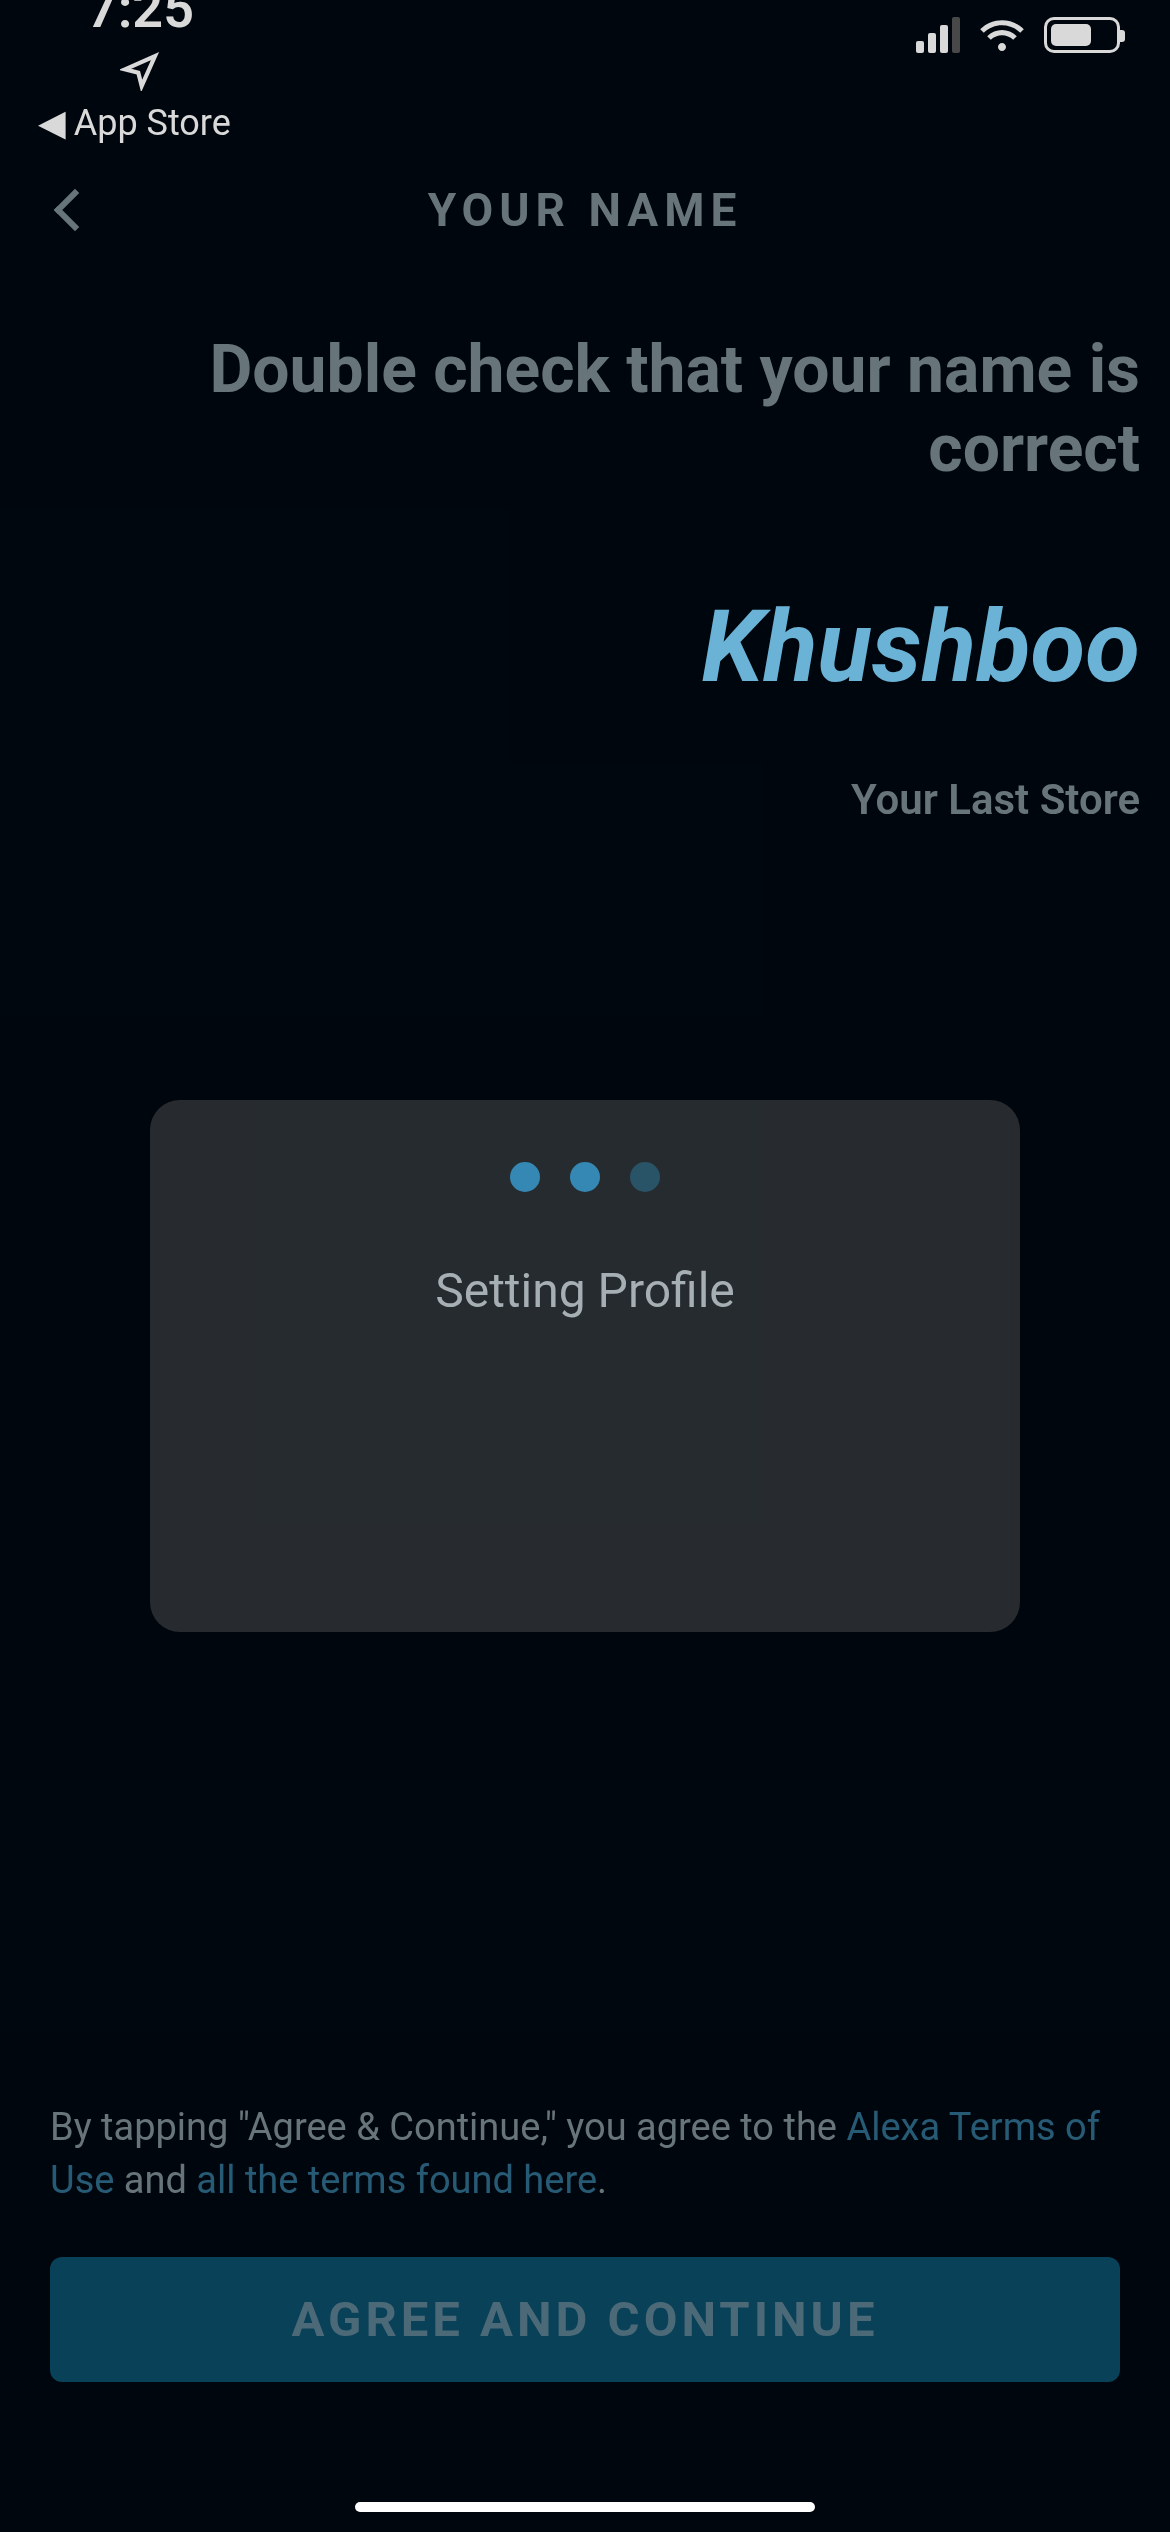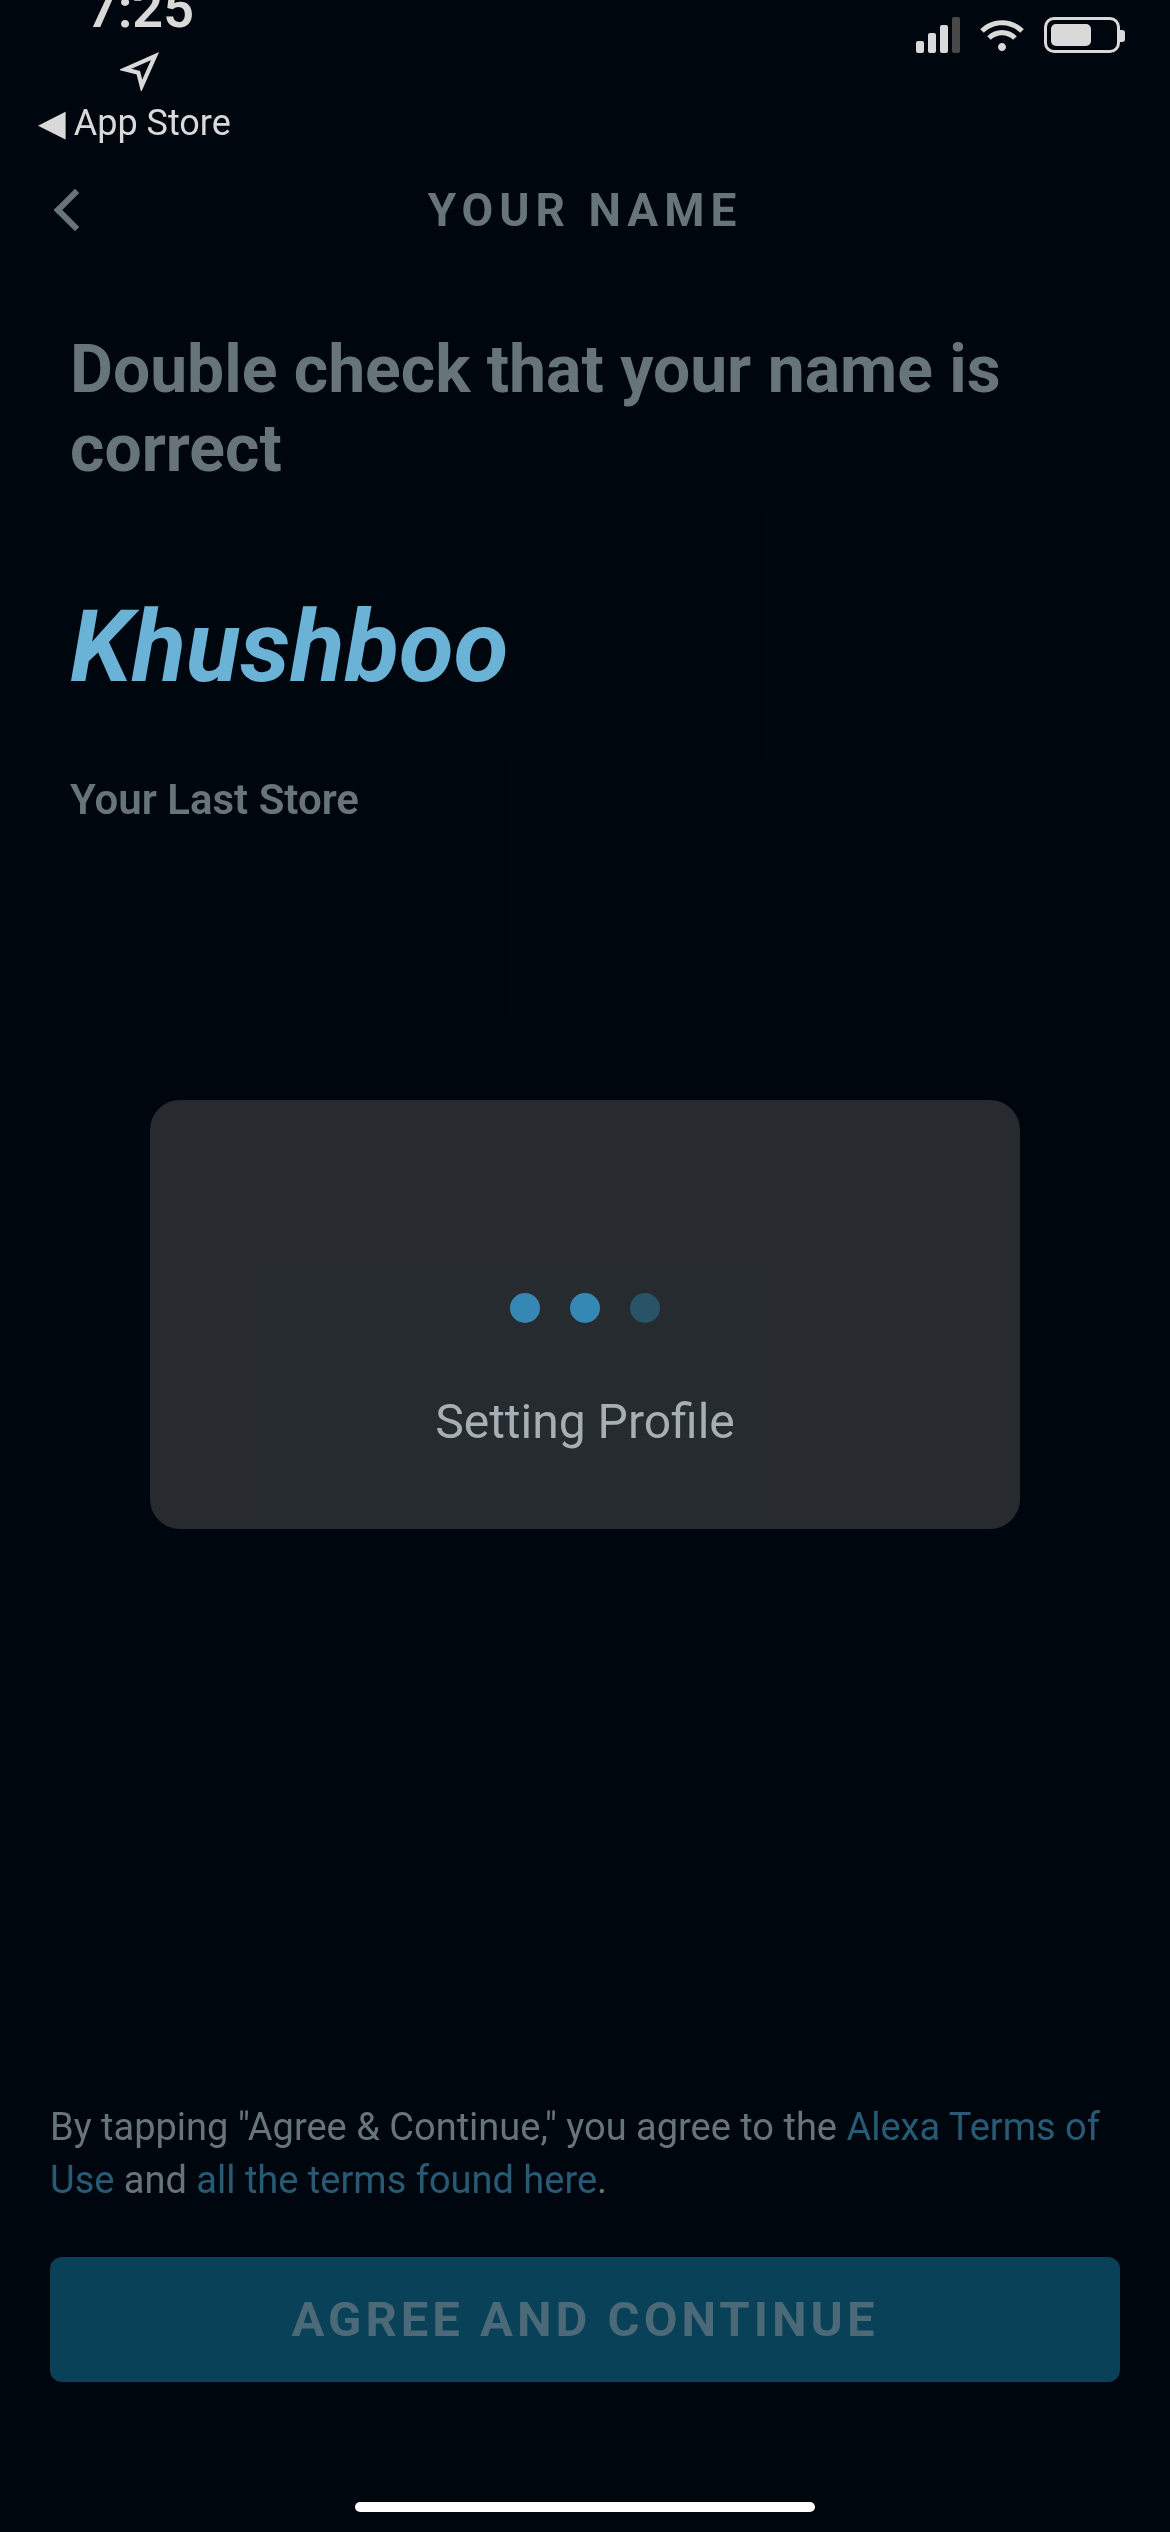--- a/index.html
+++ b/index.html
@@ -119,21 +119,22 @@
       transform: rotate(45deg);
     }
     .page-title {
       font-size: 46px;
       font-weight: 700;
       letter-spacing: 6px;
       color: #7a8a90;
       text-align: right;
     }
     .content {
-      padding: 0 70px;
+      padding: 0 30px;
+      text-align: right;
     }
     .heading {
       font-size: 66px;
       font-weight: 700;
       color: #7a8a90;
       line-height: 1.2;
       margin-top: 60px;
       margin-bottom: 100px;
     }
     .field-label {
@@ -177,28 +178,28 @@
       display: flex;
       align-items: center;
       justify-content: center;
     }
     .modal-overlay {
       position: absolute;
       top: 1100px;
       left: 50%;
       transform: translateX(-50%);
       width: 870px;
-      height: 429px;
+      height: 532px;
       background-color: #2a2f33;
       border-radius: 30px;
       display: flex;
       flex-direction: column;
       align-items: center;
-      justify-content: center;
-      padding-top: 114px;
+      justify-content: flex-start;
+      padding-top: 62px;
       opacity: 0.92;
     }
     .loading-dots {
       display: flex;
       gap: 30px;
       margin-bottom: 70px;
     }
     .dot {
       width: 30px;
       height: 30px;

